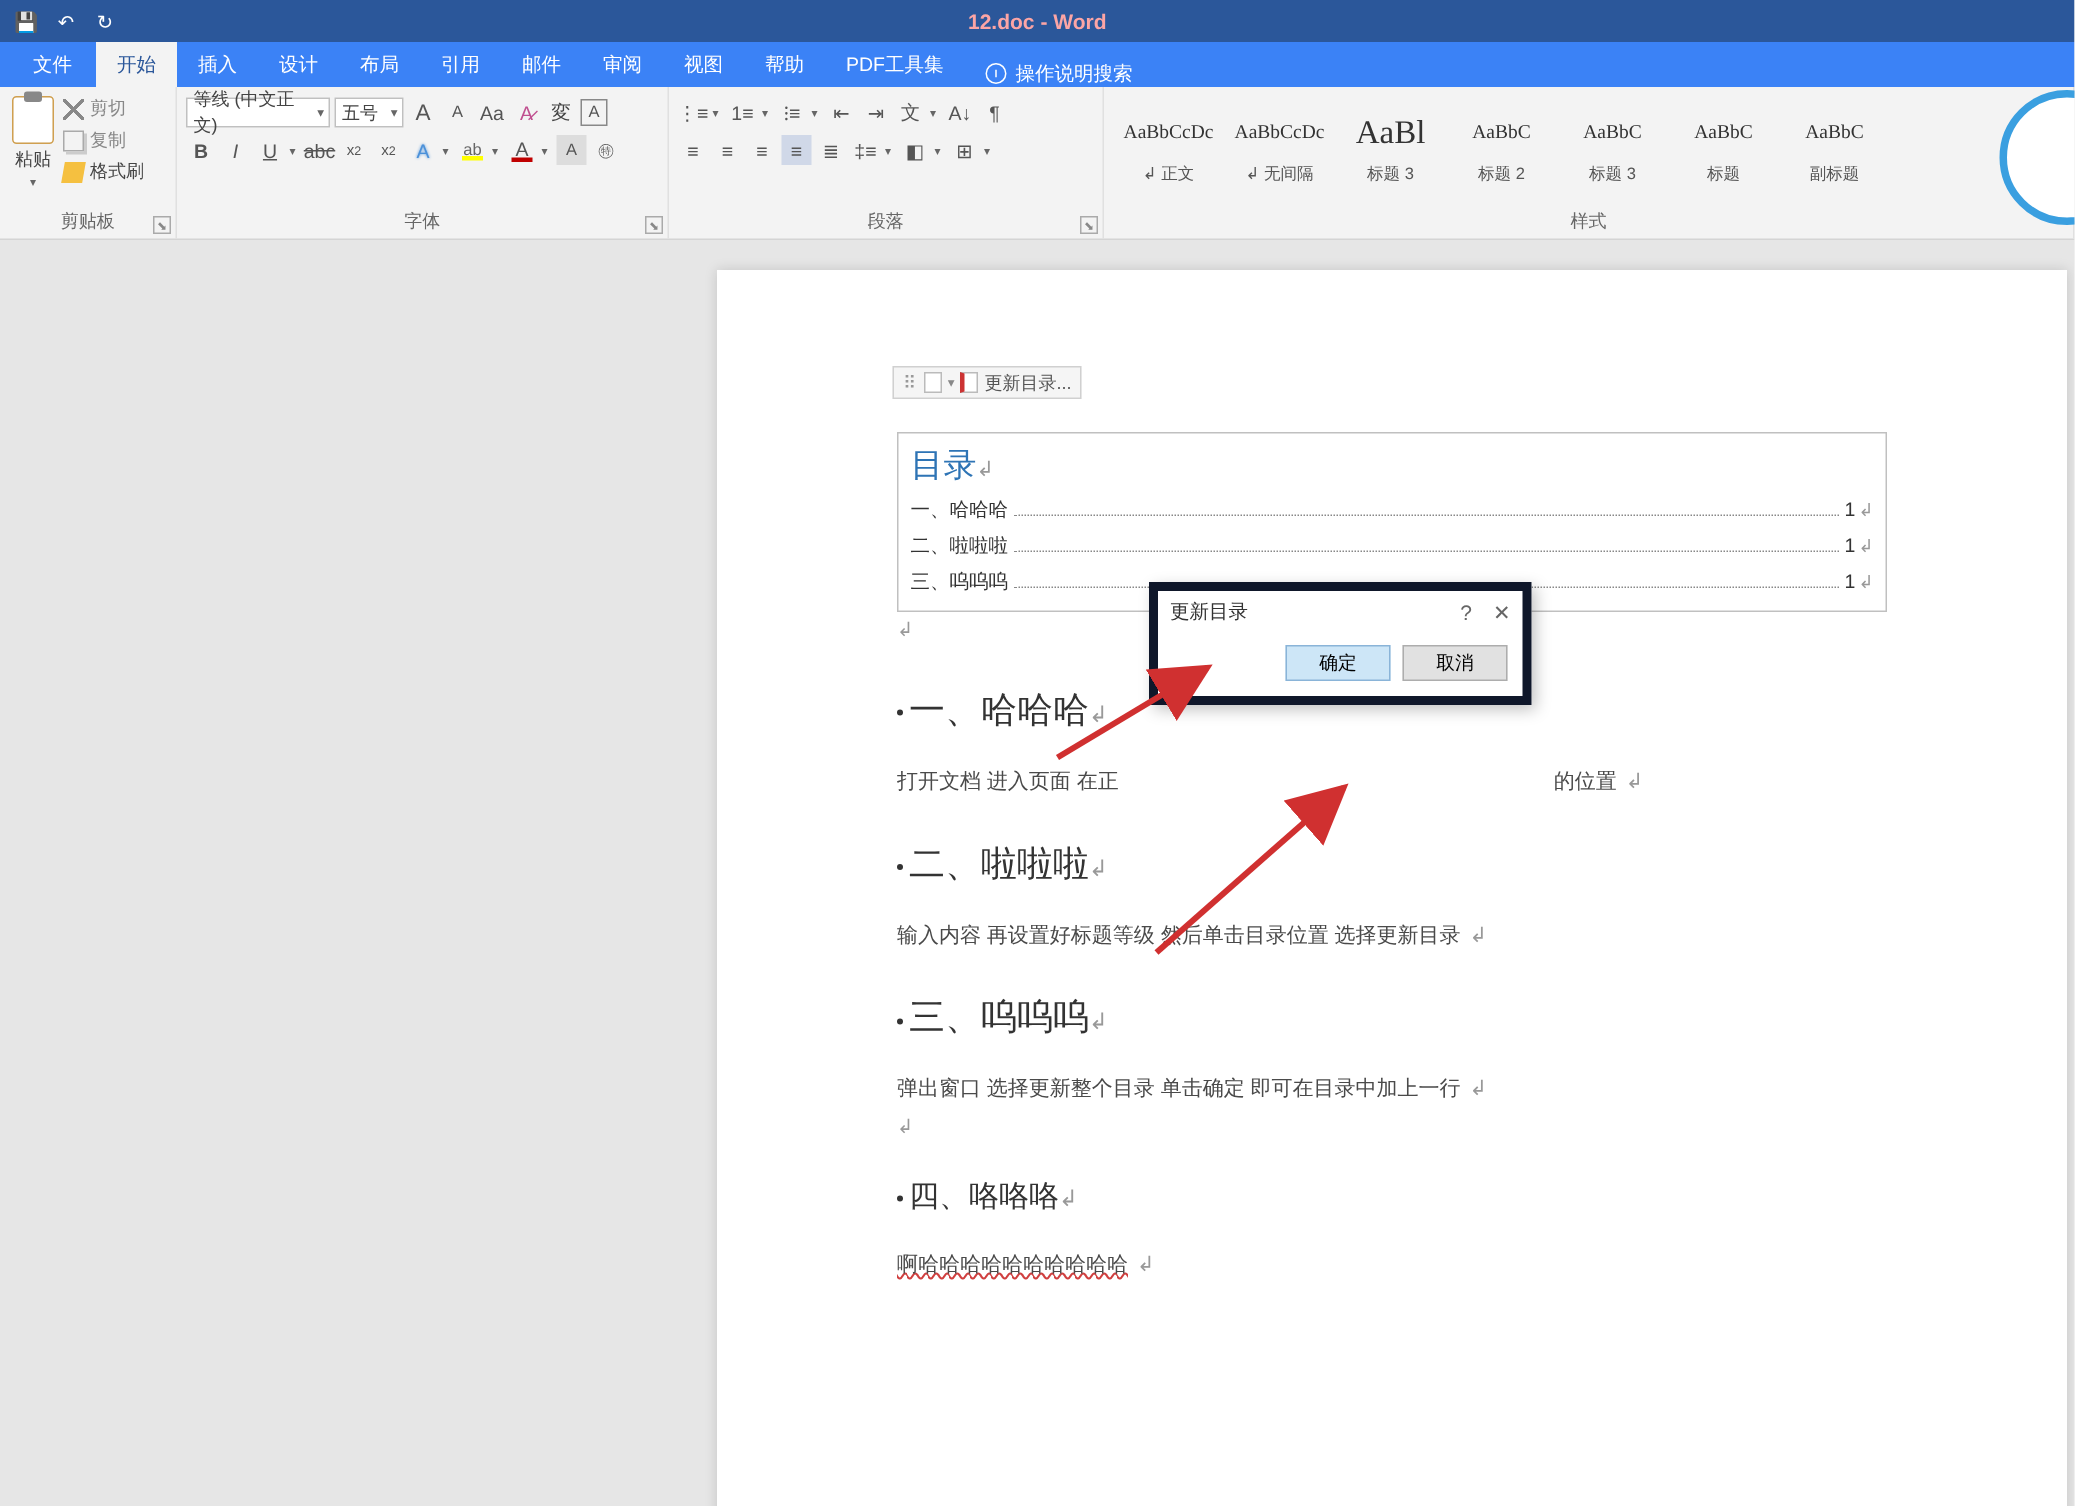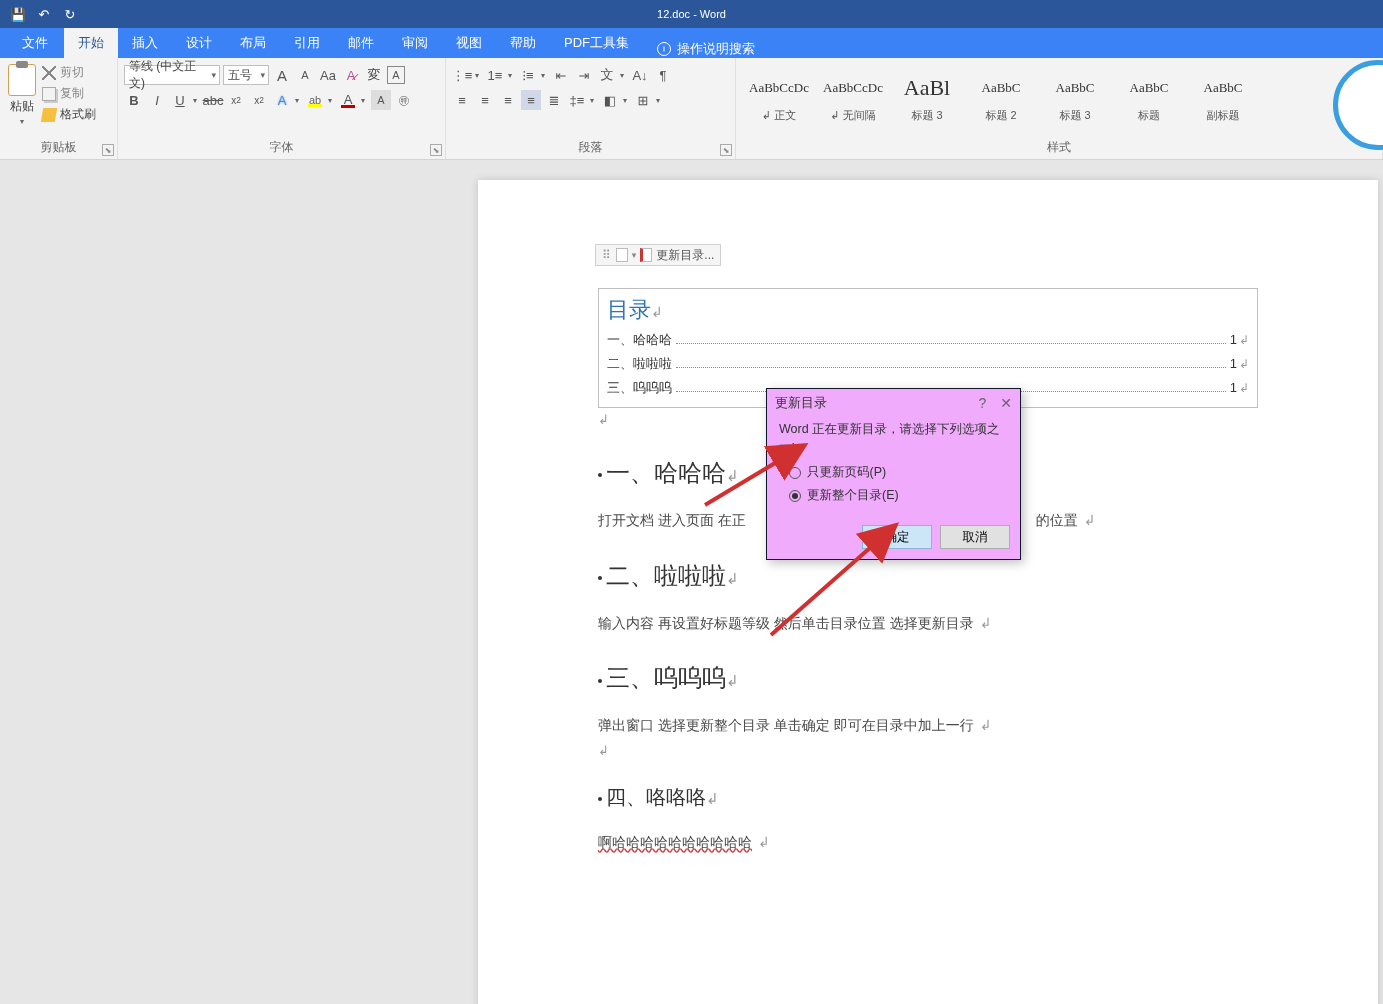--- a/index.html
+++ b/index.html
@@ -2,21 +2,21 @@
 <html><head>
 <meta charset="utf-8">
 <style>
 * { margin:0; padding:0; box-sizing:border-box; font-family:"Microsoft YaHei","Segoe UI",sans-serif; }
 body { background:#e6e6e6; width:1383px; height:1004px; overflow:hidden; position:relative; }
 
 
 .titlebar { height:28px; background:#2b579a; display:flex; align-items:center; color:#fff; position:relative; }
 .titlebar .qat { display:flex; gap:10px; padding-left:10px; }
 .titlebar .qat span { width:16px; height:16px; display:flex; align-items:center; justify-content:center; font-size:13px; cursor:pointer; }
-.titlebar .title { position:absolute; left:50%; transform:translateX(-50%); font-size:11px; color:#ffffff; }
+.titlebar .title { position:absolute; left:50%; transform:translateX(-50%); font-size:14px; color:#fca5a5;font-weight:bold; }
 
 
 .tabs { height:30px; background:#3b82f6; display:flex; align-items:flex-end; padding-left:6px; }
 .tabs .tab { padding:6px 14px; color:#fff; font-size:13px; cursor:pointer; }
 .tabs .tab.file { padding:6px 16px; }
 .tabs .tab.active { background:#f3f3f3; color:#2b579a; }
 .tabs .tell { display:flex; align-items:center; color:#fff; font-size:13px; padding-left:14px; gap:6px; }
 .tabs .bulb { width:14px; height:14px; border:1.5px solid #fff; border-radius:50%; position:relative; }
 .tabs .bulb::after { content:""; position:absolute; left:50%; top:50%; width:1px; height:5px; background:#fff; transform:translate(-50%,-50%); }
 
@@ -90,21 +90,21 @@
 .content { margin:30px 120px 0 120px; color:#333; }
 .h1 { font-size:24px; font-family:"DengXian"; margin:26px 0 18px 0; }
 .h1 .ret { color:#999; font-size:15px; }
 .dot { display:inline-block; width:4px; height:4px; background:#333; border-radius:50%; vertical-align:middle; margin-right:4px; }
 .para { font-size:14px; color:#4a4a4a; line-height:1.9; }
 .para .ret { color:#999; margin-left:6px; }
 .pmark { color:#999; font-size:13px; margin-top:4px; }
 .red-under { text-decoration:underline wavy #d04040; text-decoration-skip-ink:none; }
 
 
-.dialog { position:absolute; left:766px; top:388px; width:255px; background:#f0abfc; border:1px solid #0f172a; box-shadow:3px 3px 10px rgba(0,0,0,0.25); z-index:5; font-size:13px; color:#333; }
+.dialog { position:absolute; left:766px; top:388px; width:255px; background:#ffffff; border:6px solid #0f172a; box-shadow:3px 3px 10px rgba(0,0,0,0.25); z-index:5; font-size:13px; color:#333; }
 .dlg-title { display:flex; align-items:center; justify-content:space-between; padding:5px 8px; }
 .dlg-title .ctrls { display:flex; gap:14px; color:#666; }
 .dlg-title .ctrls span { cursor:pointer; font-size:14px; }
 .dlg-body { padding:4px 12px 10px 12px; }
 .dlg-msg { font-size:12.5px; margin-bottom:6px; }
 .radio-row { display:flex; align-items:center; gap:6px; font-size:12.5px; padding:3px 0 3px 10px; cursor:pointer; }
 .radio { width:12px; height:12px; border:1px solid #555; border-radius:50%; display:inline-flex; align-items:center; justify-content:center; }
 .radio.checked::after { content:""; width:6px; height:6px; background:#333; border-radius:50%; }
 .dlg-btns { display:flex; justify-content:flex-end; gap:8px; padding:8px 10px 10px 0; }
 .dlg-btns button { width:70px; height:24px; font-size:12.5px; border:1px solid #adadad; background:#e1e1e1; cursor:pointer; }
@@ -363,31 +363,20 @@
     <span>更新目录...</span>
   </div>
 </div>
 
 <div class="dialog">
   <div class="dlg-title">
     <span>更新目录</span>
     <div class="ctrls">
       <span>?</span>
       <span>✕</span>
-    </div>
-  </div>
-  <div class="dlg-body">
-    <div class="dlg-msg">Word 正在更新目录，请选择下列选项之一:</div>
-    <div class="radio-row">
-      <span class="radio"></span>
-      <span>只更新页码(P)</span>
-    </div>
-    <div class="radio-row">
-      <span class="radio checked"></span>
-      <span>更新整个目录(E)</span>
     </div>
   </div>
   <div class="dlg-btns">
     <button class="primary">确定</button>
     <button>取消</button>
   </div>
 </div>
 
 <svg class="arrow" style="left:700px;top:430px" width="130" height="80">
   <defs>

